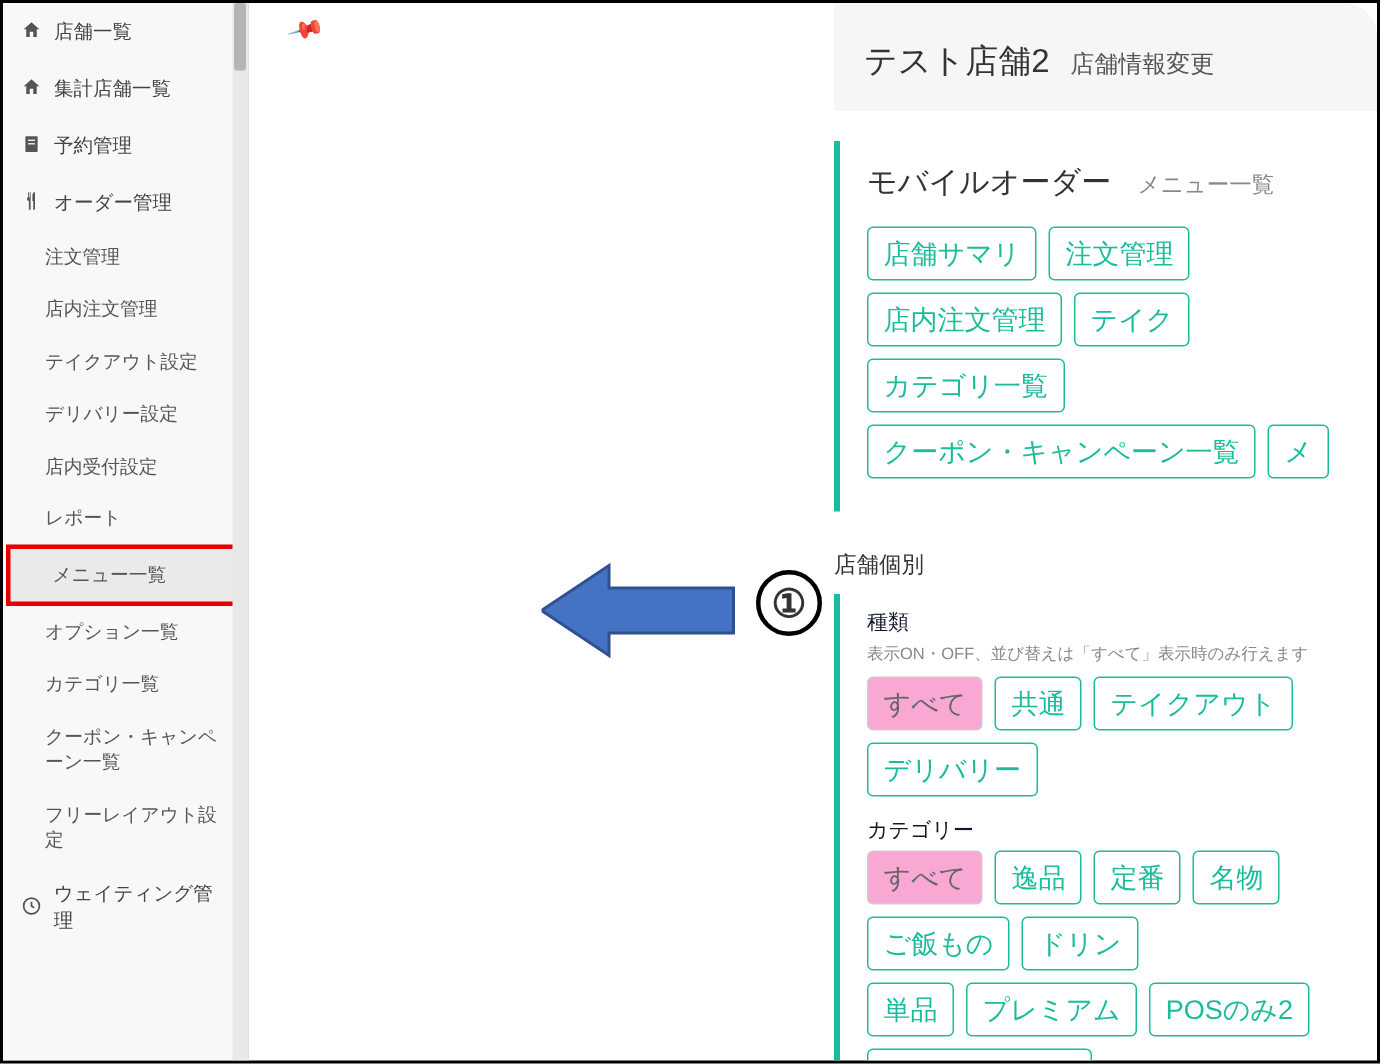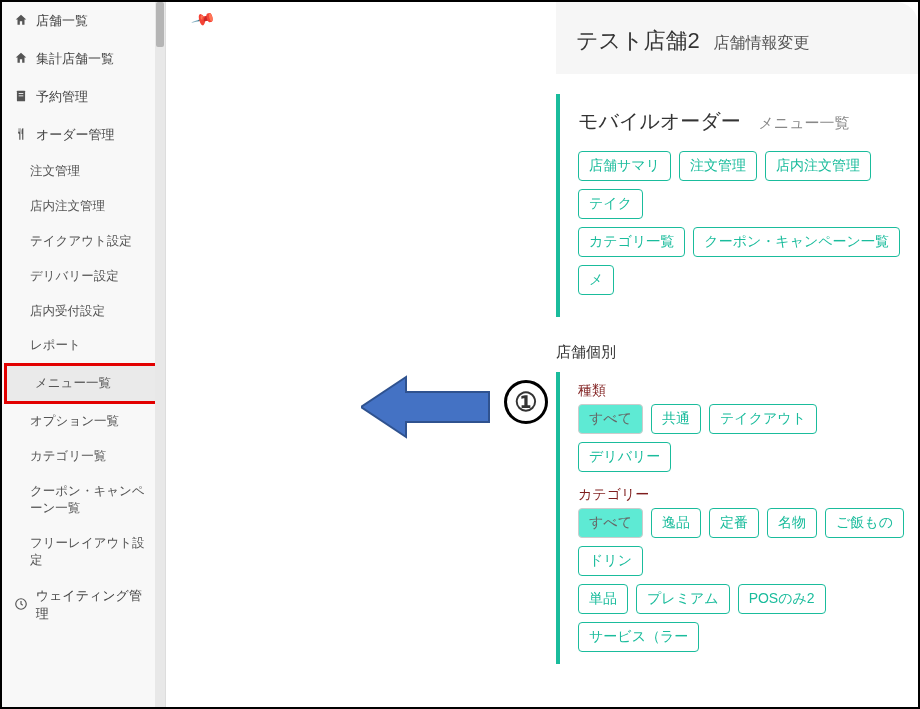--- a/index.html
+++ b/index.html
@@ -96,42 +96,42 @@
   .card-title { font-size: 20px; color: #333; display:inline-block; margin-right:14px;}
   .card-sub   { font-size: 15px; color: #888; display:inline-block;}
 
   .chip-row { display: flex; flex-wrap: wrap; gap: 8px; margin-bottom: 8px; }
   .chip {
     border: 1px solid #1abc9c;
     color: #1abc9c;
     background: #fff;
     border-radius: 4px;
     padding: 5px 10px;
-    font-size: 14px;
+    font-size: 18px;
     cursor: pointer;
     white-space: nowrap;
   }
   .chip.solid {
-    background: #5eead4;
+    background: #f9a8d4;
     border-color: #ccc;
     color: #666;
   }
 
   .section-label {
     margin: 26px 0 8px 390px;
     font-size: 15px;
     color: #333;
   }
 
   .filter-block {
     margin: 10px 0 0 390px;
     border-left: 4px solid #1abc9c;
     padding: 10px 0 4px 18px;
   }
-  .filter-heading { font-size: 14px; color: #7f1d1d; margin-bottom: 4px;}
+  .filter-heading { font-size: 14px; color: #0f172a; margin-bottom: 4px;}
   .filter-note { font-size: 11px; color: #888; margin-bottom: 8px;}
 
   
   .anno-arrow {
     position: absolute;
     left: 195px; top: 370px;
     width: 130px; height: 70px;
     pointer-events: none;
   }
   .anno-num {
@@ -239,20 +239,21 @@
         <span class="chip">カテゴリ一覧</span>
         <span class="chip">クーポン・キャンペーン一覧</span>
         <span class="chip">メ</span>
       </div>
     </div>
 
     <div class="section-label">店舗個別</div>
 
     <div class="filter-block">
       <div class="filter-heading">種類</div>
+      <div class="filter-note">表示ON・OFF、並び替えは「すべて」表示時のみ行えます</div>
       <div class="chip-row">
         <span class="chip solid">すべて</span>
         <span class="chip">共通</span>
         <span class="chip">テイクアウト</span>
         <span class="chip">デリバリー</span>
       </div>
 
       <div class="filter-heading" style="margin-top:14px">カテゴリー</div>
       <div class="chip-row">
         <span class="chip solid">すべて</span>

